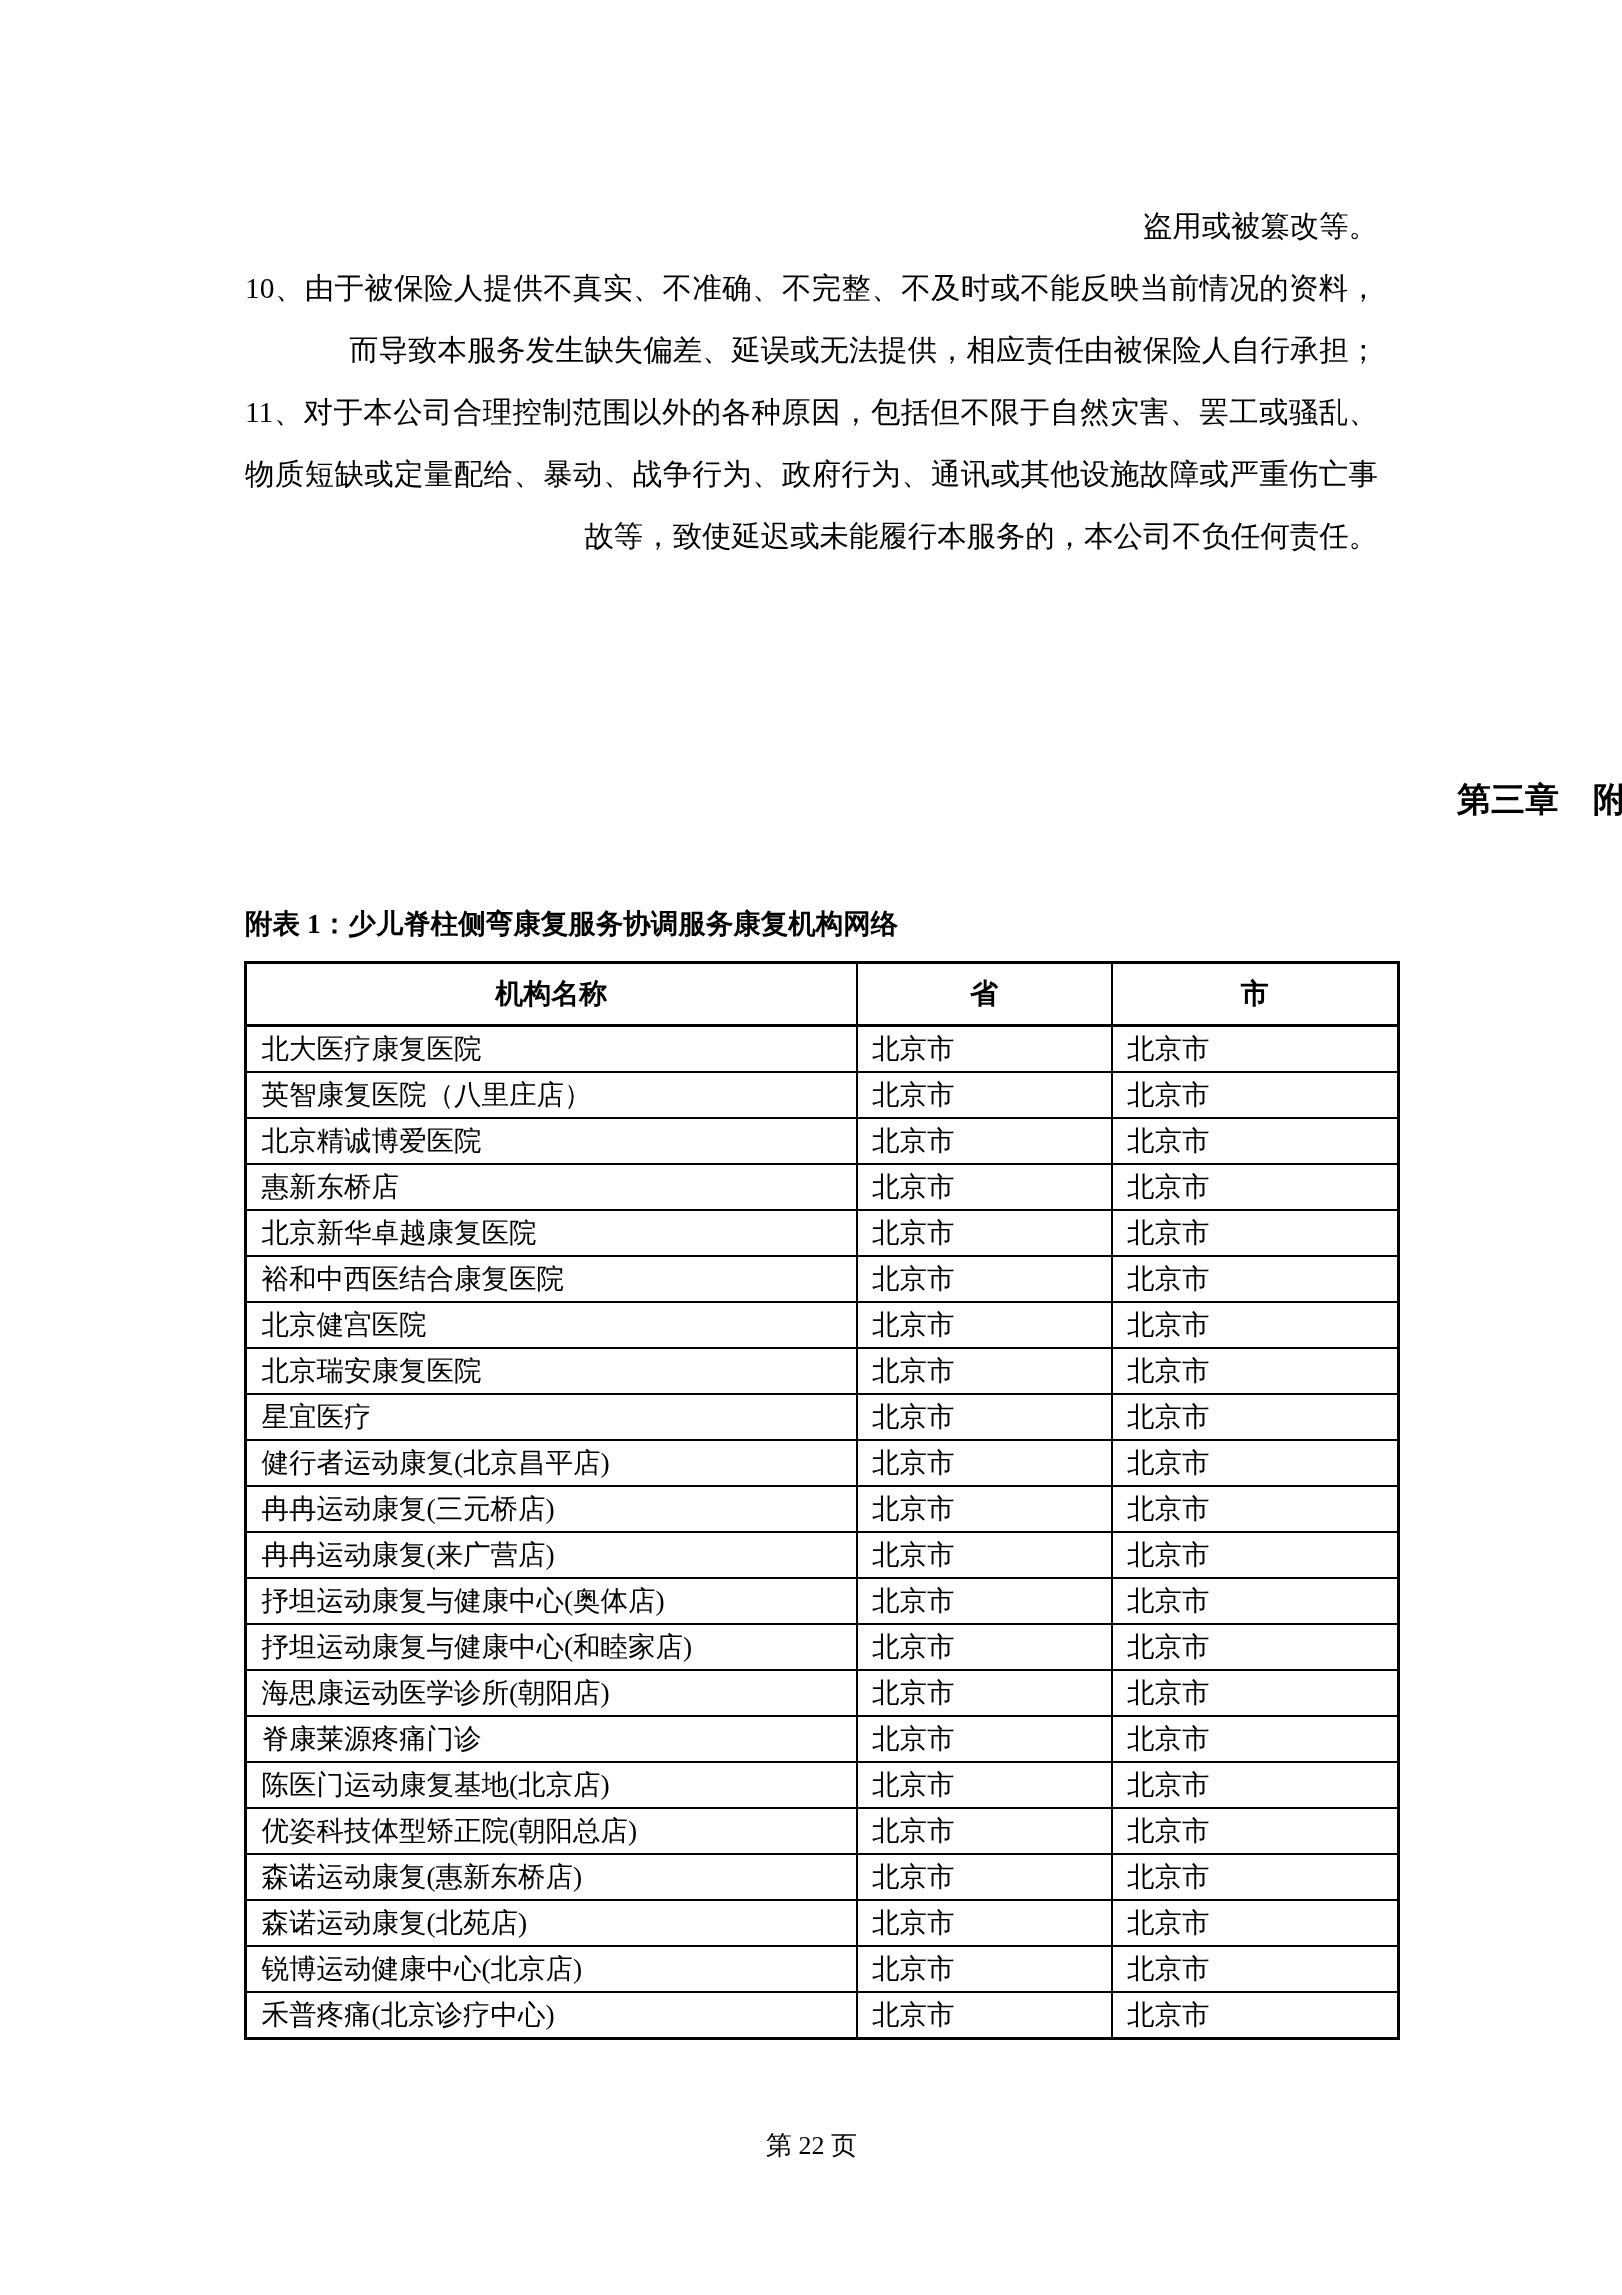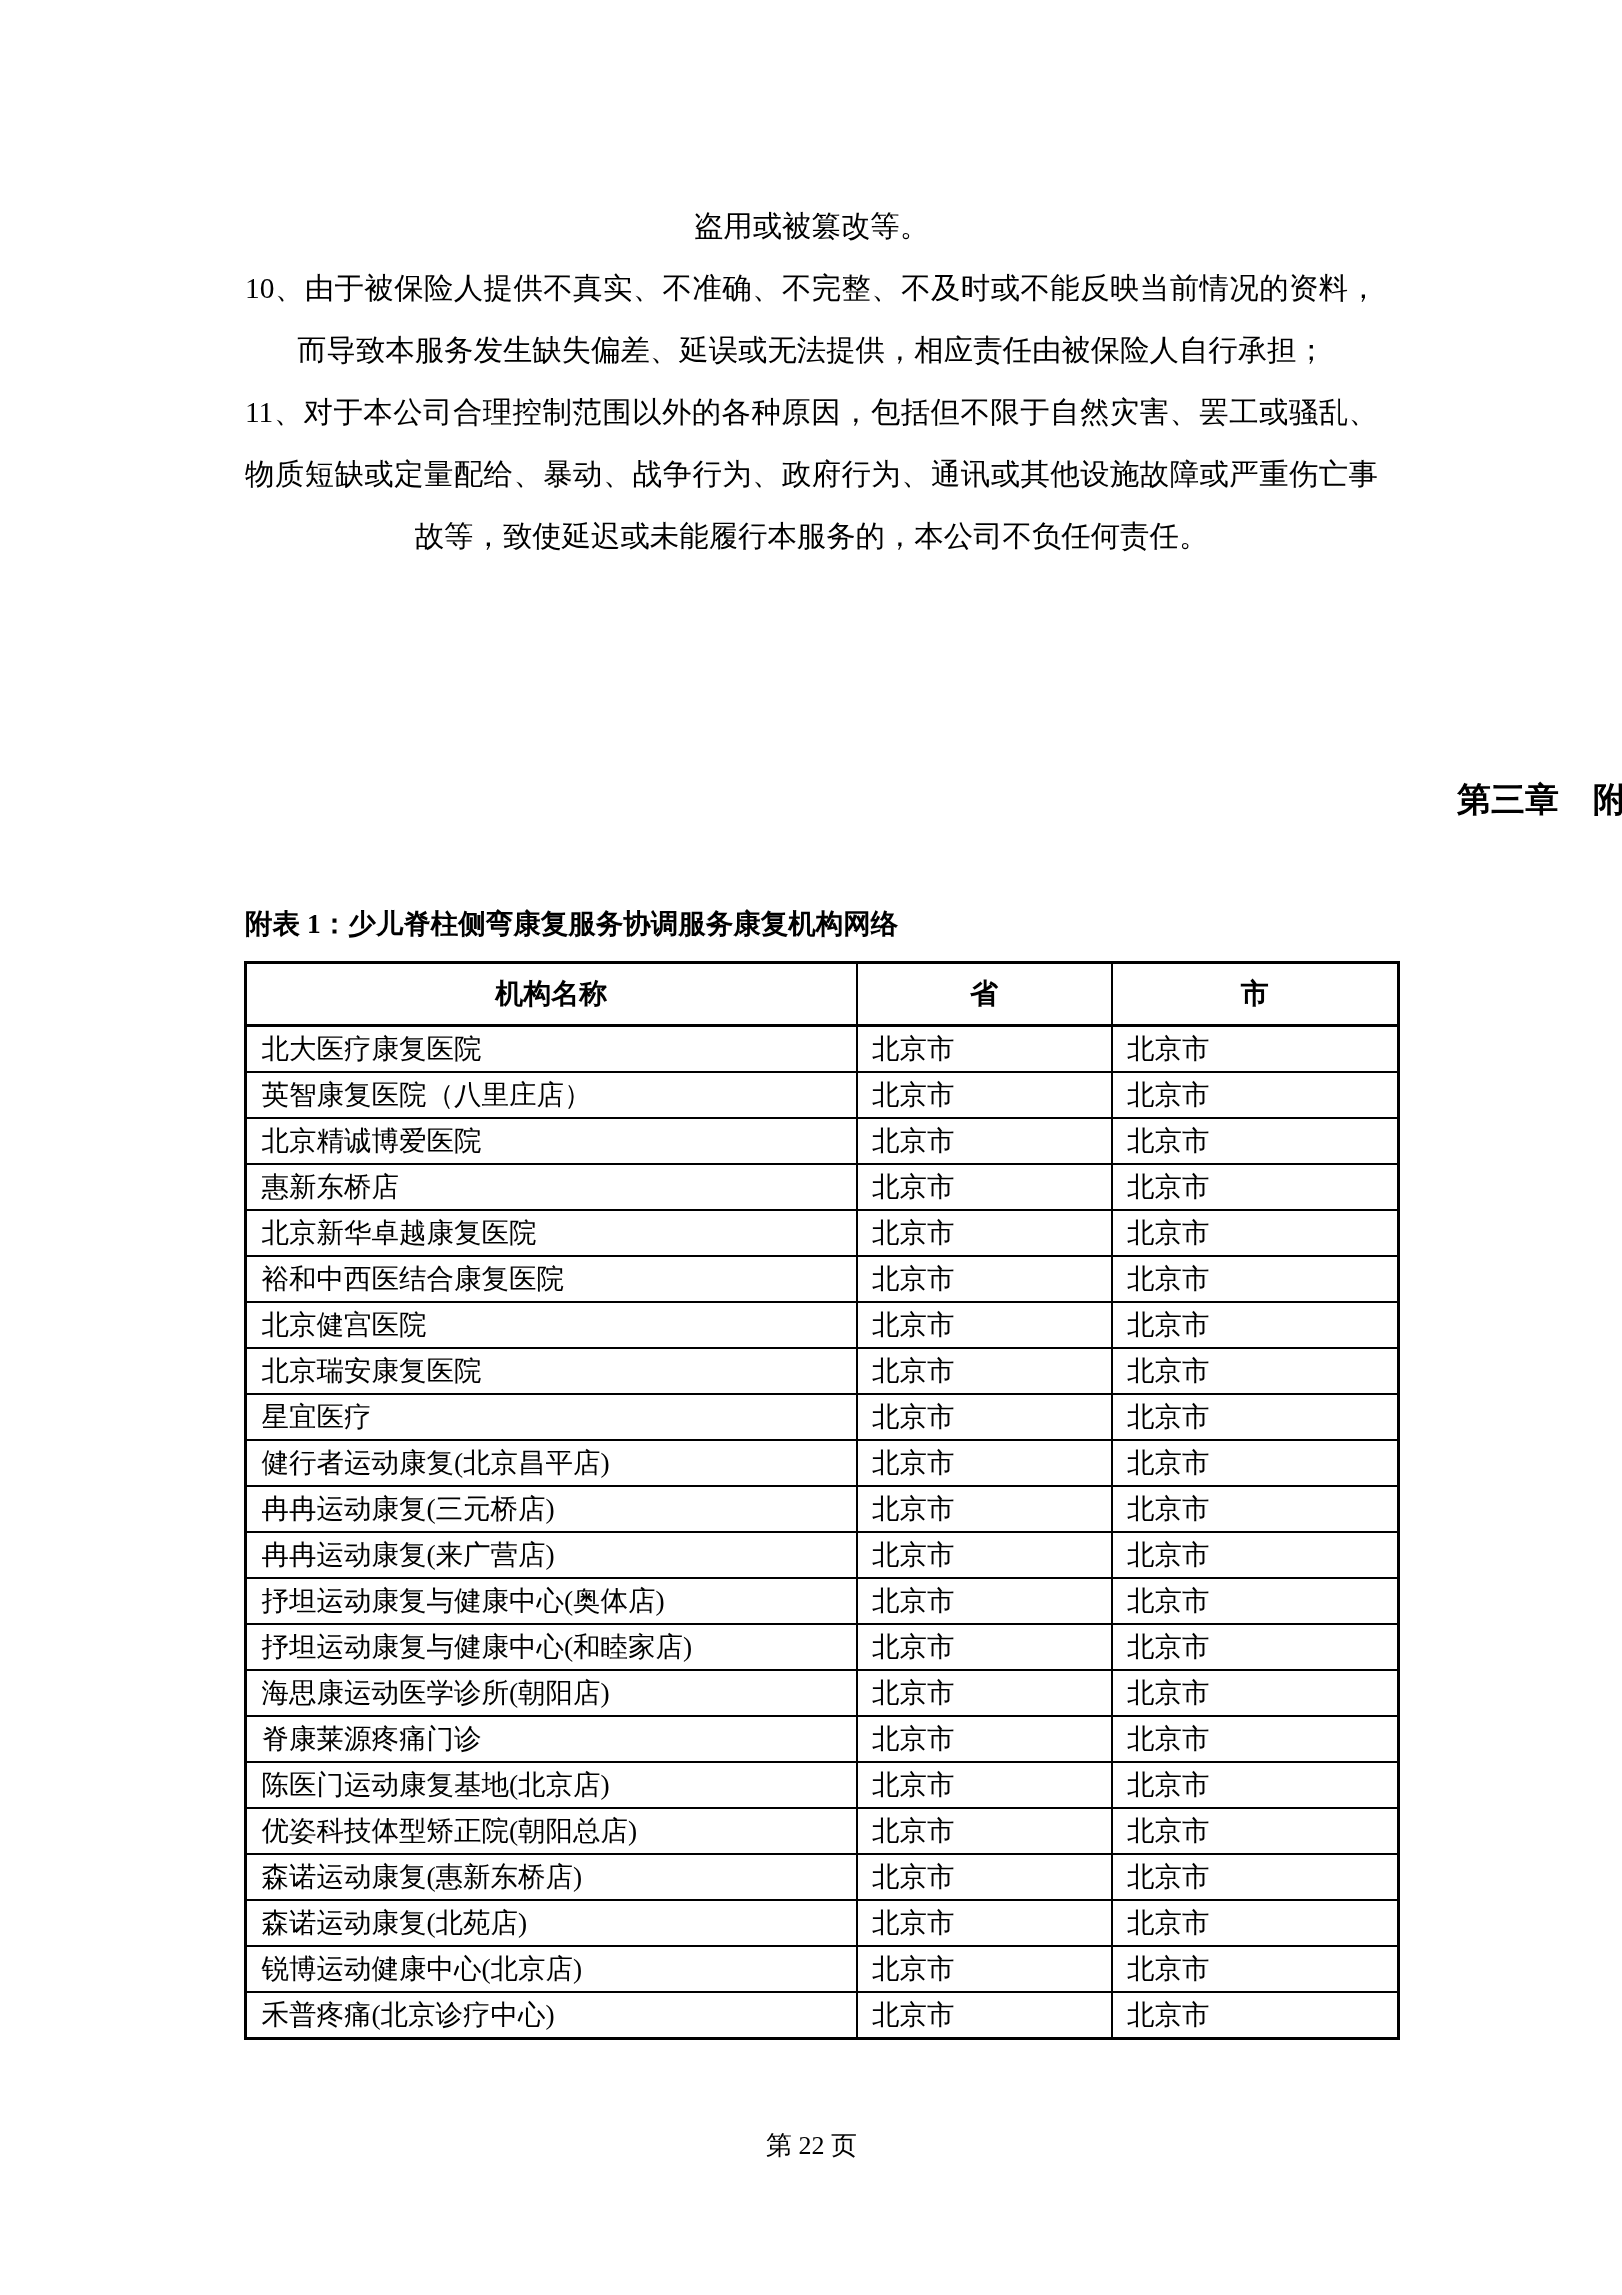--- a/index.html
+++ b/index.html
@@ -20,21 +20,21 @@
     position: absolute;
     left: 245px;
     top: 195px;
     width: 1133px;
   }
   .para-line {
     font-size: 29.4px;
     line-height: 62px;
     height: 62px;
     white-space: nowrap;
-    text-align: center;
+    text-align: right;
   }
   .para-line.justify {
     white-space: normal;
     text-align: justify;
     text-align-last: justify;
   }
   .chapter-title {
     position: absolute;
     left: 0;
     top: 767px;

